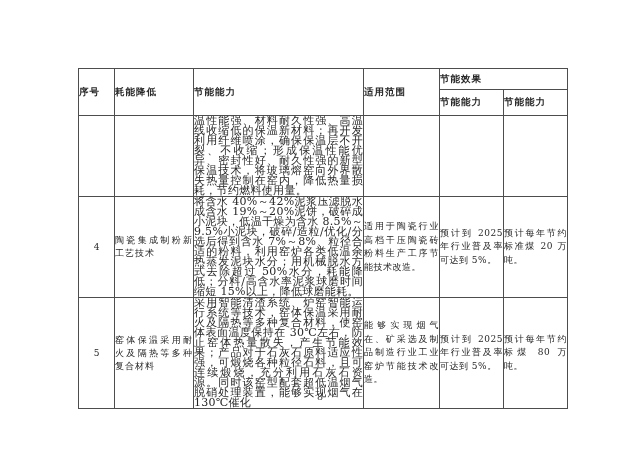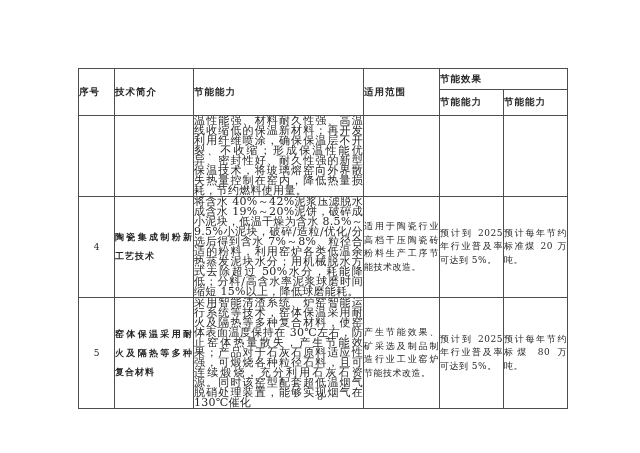--- a/index.html
+++ b/index.html
@@ -47,26 +47,25 @@
   tr.body-row-4 { height: 96px; }
   tr.body-row-5 { height: 91px; }
   td.cell-id {
     text-align: center;
     vertical-align: middle;
     font-size: 9px;
   }
   td.cell-name {
     vertical-align: middle;
     font-size: 9px;
-    line-height: 19px;
+    line-height: 13px;
     padding: 2px 6px;
     text-align: justify;
     text-justify: inter-character;
     letter-spacing: 1px;
-    font-weight: bold;
   }
   td.cell-intro {
     vertical-align: top;
     font-size: 11px;
     line-height: 10px;
     padding: 2px 4px 1px 5px;
     text-align: justify;
     text-justify: inter-character;
     letter-spacing: 0.3px;
   }
@@ -101,21 +100,21 @@
       <col style="width:36px">
       <col style="width:79px">
       <col style="width:170px">
       <col style="width:76px">
       <col style="width:64px">
       <col style="width:64px">
     </colgroup>
     <tbody>
       <tr class="head-row-1">
         <th rowspan="2">序号</th>
-        <th rowspan="2">技术简介</th>
+        <th rowspan="2">耗能降低</th>
         <th rowspan="2">节能能力</th>
         <th rowspan="2">适用范围</th>
         <th colspan="2">节能效果</th>
       </tr>
       <tr class="head-row-2">
         <th>节能能力</th>
         <th>节能能力</th>
       </tr>
 
       <tr class="body-row-cont">
@@ -133,21 +132,21 @@
         <td class="cell-intro">将含水 40%～42%泥浆压滤脱水成含水 19%～20%泥饼，破碎成小泥块，低温干燥为含水 8.5%～9.5%小泥块，破碎/造粒/优化/分选后得到含水 7%～8%、粒径合适的粉料，利用窑炉各类低温余热蒸发泥块水分；用机械脱水方式去除超过 50%水分，耗能降低；分料/高含水率泥浆球磨时间缩短 15%以上，降低球磨能耗。</td>
         <td class="cell-scope">适用于陶瓷行业高档干压陶瓷砖粉料生产工序节能技术改造。</td>
         <td class="cell-potential">预计到 2025 年行业普及率可达到 5%。</td>
         <td class="cell-capacity">预计每年节约标准煤 20 万吨。</td>
       </tr>
 
       <tr class="body-row-5">
         <td class="cell-id">5</td>
         <td class="cell-name">窑体保温采用耐火及隔热等多种复合材料</td>
         <td class="cell-intro">采用智能清渣系统、炉窑智能运行系统等技术，窑体保温采用耐火及隔热等多种复合材料，使窑体表面温度保持在 30℃左右，防止窑体热量散失，产生节能效果；产品对于石灰石原料适应性强，可煅烧各种粒径石料，且可连续煅烧，充分利用石灰石资源。同时该窑型配套超低温烟气脱硝处理装置，能够实现烟气在 130℃催化</td>
-        <td class="cell-scope">产生节能效果、矿采选及制品制造行业工业窑炉节能技术改造。</td>
+        <td class="cell-scope">能够实现烟气在、矿采选及制品制造行业工业窑炉节能技术改造。</td>
         <td class="cell-potential">预计到 2025 年行业普及率可达到 5%。</td>
         <td class="cell-capacity">预计每年节约标煤 80 万吨。</td>
       </tr>
     </tbody>
   </table>
 
   <div class="page-number">8</div>
 
 </div>
 

